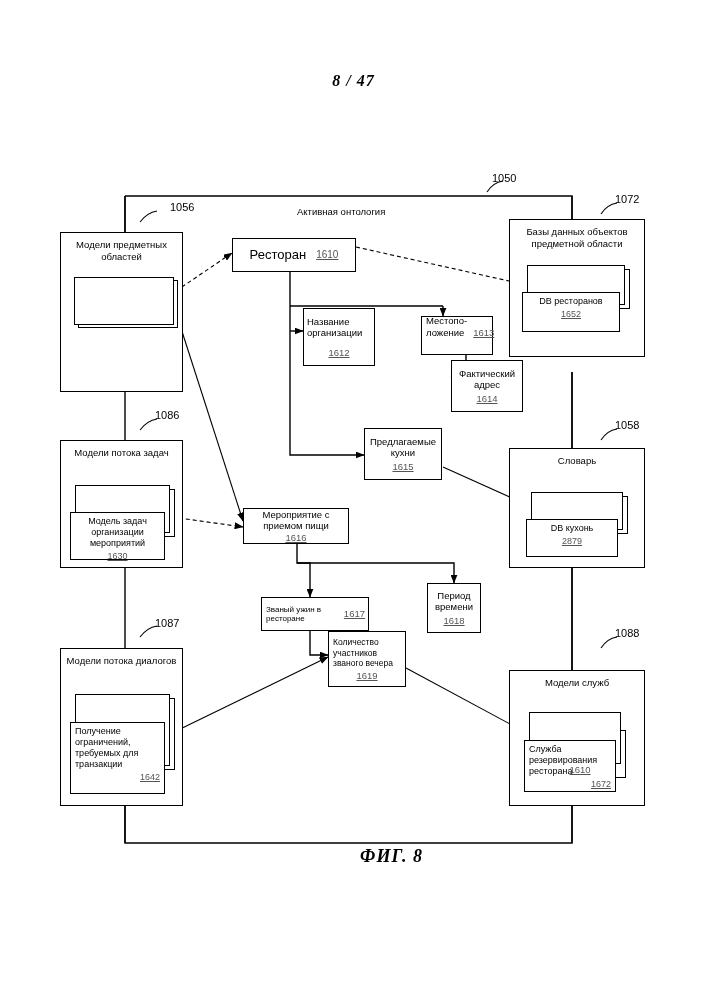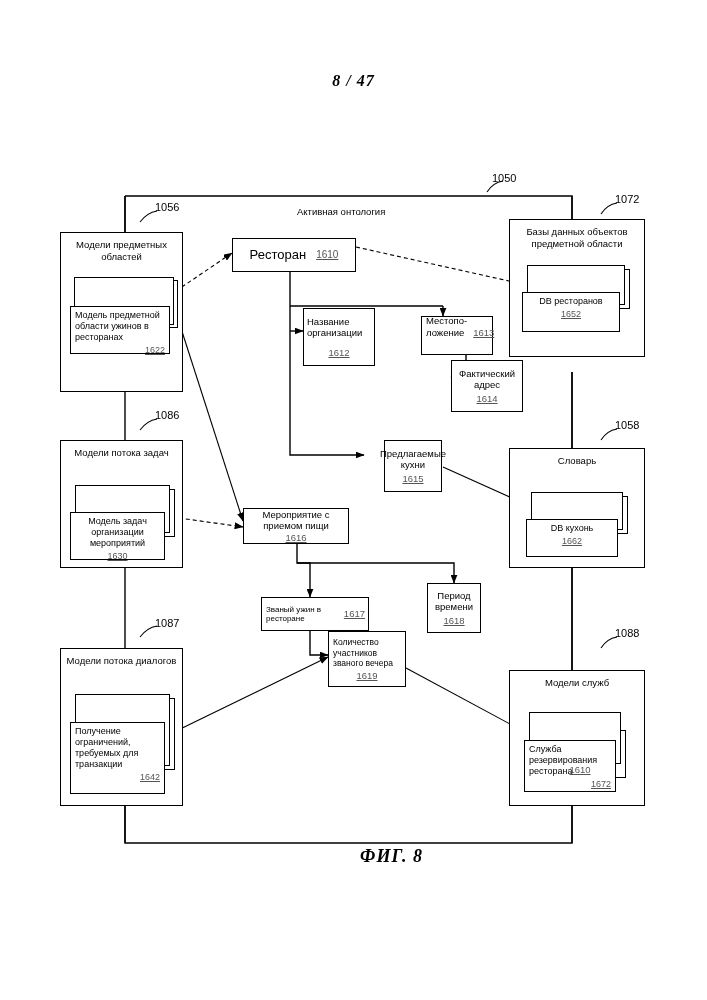--- a/index.html
+++ b/index.html
@@ -104,28 +104,24 @@
     <path d="M140,637 C146,629 151,627 157,626" fill="none" stroke="#000" stroke-width="1.1"></path>
     <path d="M601,648 C606,640 611,638 617,637" fill="none" stroke="#000" stroke-width="1.1"></path>
   </svg>
 
   <div class="ont-title" style="left:297px;top:206px;">Активная онтология</div>
   <div class="leader" style="left:492px;top:172px;">1050</div>
 
   <div class="group" style="left:60px;top:232px;width:123px;height:160px;">
     <div class="title">Модели предметных областей</div>
   </div>
-  <div class="leader" style="left:155px;top:201px;">1056</div>
+  <div class="leader" style="left:170px;top:201px;">1056</div>
   <div class="stack" style="left:70px;top:274px;width:108px;height:52px;">
     <div class="sh" style="left:8px;top:6px;width:100px;height:48px;"></div>
     <div class="sh" style="left:4px;top:3px;width:100px;height:48px;"></div>
-    <div class="front" style="width:100px;height:48px;">
-      <span class="n-label">Модель предметной области ужинов в ресторанах</span>
-      <span class="num">1622</span>
-    </div>
   </div>
 
   <div class="group" style="left:60px;top:440px;width:123px;height:128px;">
     <div class="title">Модели потока задач</div>
   </div>
   <div class="leader" style="left:155px;top:409px;">1086</div>
   <div class="stack" style="left:70px;top:480px;width:108px;height:58px;">
     <div class="sh" style="left:10px;top:9px;width:95px;height:48px;"></div>
     <div class="sh" style="left:5px;top:5px;width:95px;height:48px;"></div>
     <div class="front ctr" style="width:95px;height:48px;">
@@ -162,21 +158,21 @@
 
   <div class="group" style="left:509px;top:448px;width:136px;height:120px;">
     <div class="title">Словарь</div>
   </div>
   <div class="leader" style="left:615px;top:419px;">1058</div>
   <div class="stack" style="left:526px;top:487px;width:110px;height:48px;">
     <div class="sh" style="left:10px;top:9px;width:92px;height:38px;"></div>
     <div class="sh" style="left:5px;top:5px;width:92px;height:38px;"></div>
     <div class="front ctr" style="width:92px;height:38px;">
       <span class="n-label">DB кухонь</span>
-      <span class="num">1662</span>
+      <span class="num">2879</span>
     </div>
   </div>
 
   <div class="group" style="left:509px;top:670px;width:136px;height:136px;">
     <div class="title">Модели служб</div>
   </div>
   <div class="leader" style="left:615px;top:627px;">1088</div>
   <div class="stack" style="left:524px;top:708px;width:112px;height:72px;">
     <div class="sh" style="left:10px;top:22px;width:92px;height:48px;"></div>
     <div class="sh" style="left:5px;top:4px;width:92px;height:52px;"></div>
@@ -201,21 +197,21 @@
     <span class="n-label" style="text-align:left;">Местопо-
 ложение</span>
     <span class="inline-num">1613</span>
   </div>
 
   <div class="node" style="left:451px;top:360px;width:72px;height:52px;">
     <span class="n-label">Фактический адрес</span>
     <span class="num">1614</span>
   </div>
 
-  <div class="node" style="left:364px;top:440px;width:58px;height:52px;margin-left:20px;">
+  <div class="node" style="left:364px;top:428px;width:78px;height:52px;">
     <span class="n-label">Предлагаемые кухни</span>
     <span class="num">1615</span>
   </div>
 
   <div class="node" style="left:243px;top:508px;width:106px;height:36px;">
     <span class="n-label">Мероприятие с приемом пищи</span>
     <span class="num" style="margin-top:0;">1616</span>
   </div>
 
   <div class="node" style="left:261px;top:597px;width:108px;height:28px;flex-direction:row;gap:4px;align-items:center;justify-content:flex-start;padding-left:4px;font-size:8px;line-height:9.5px;">

